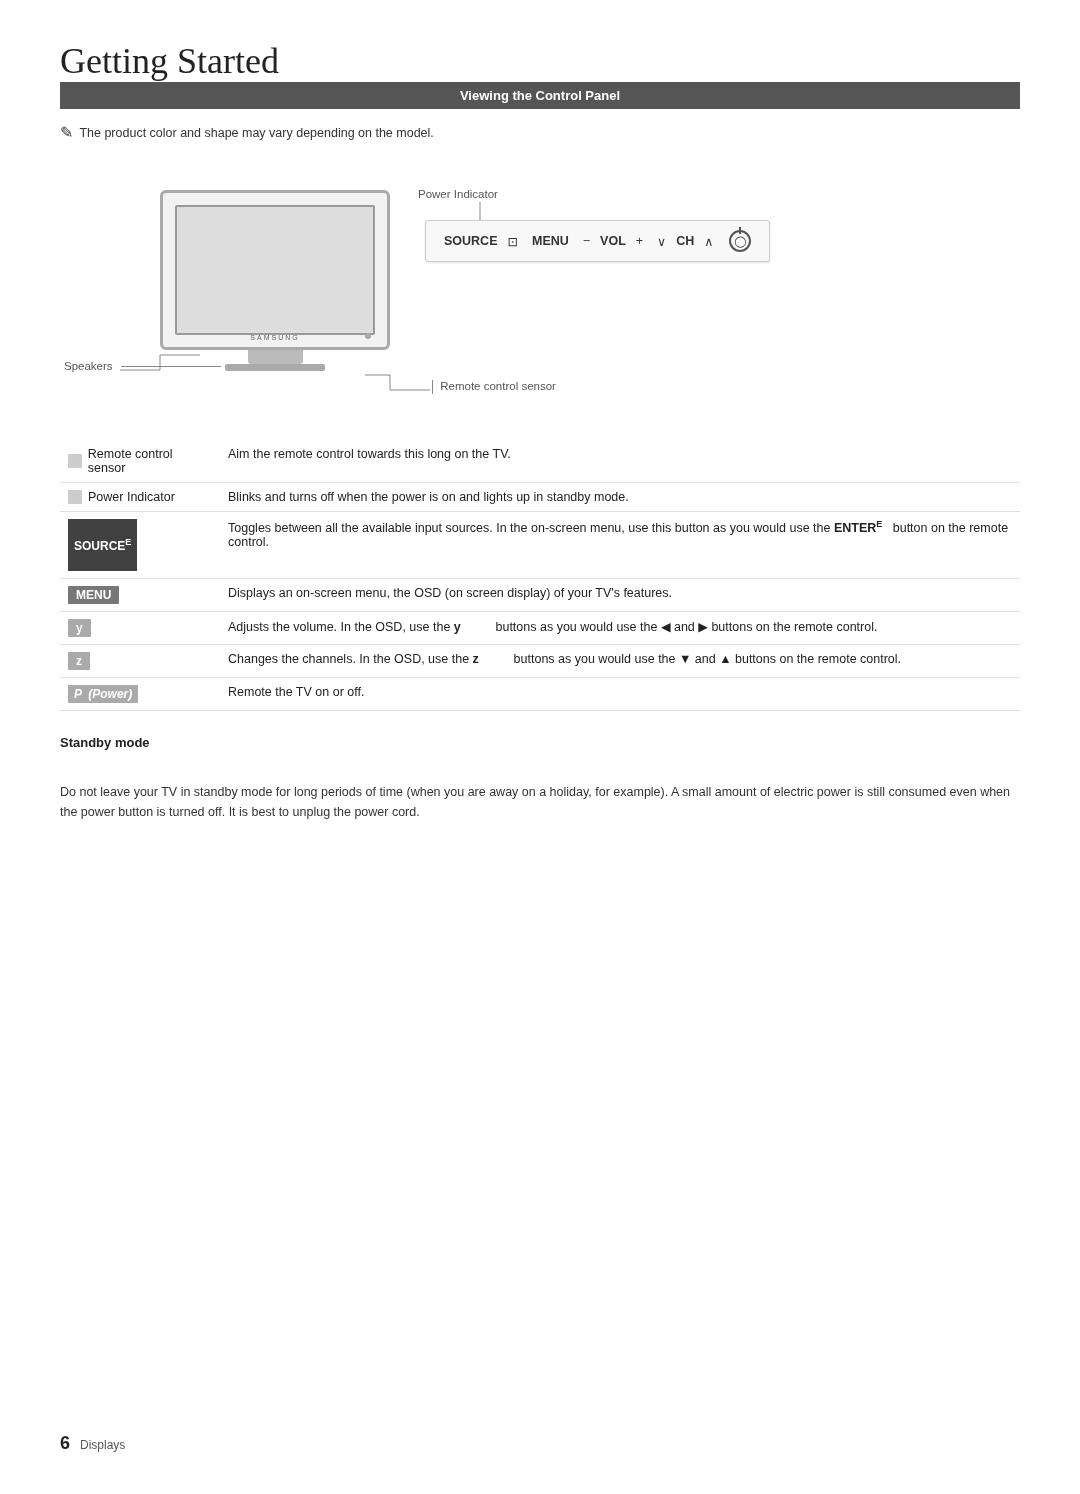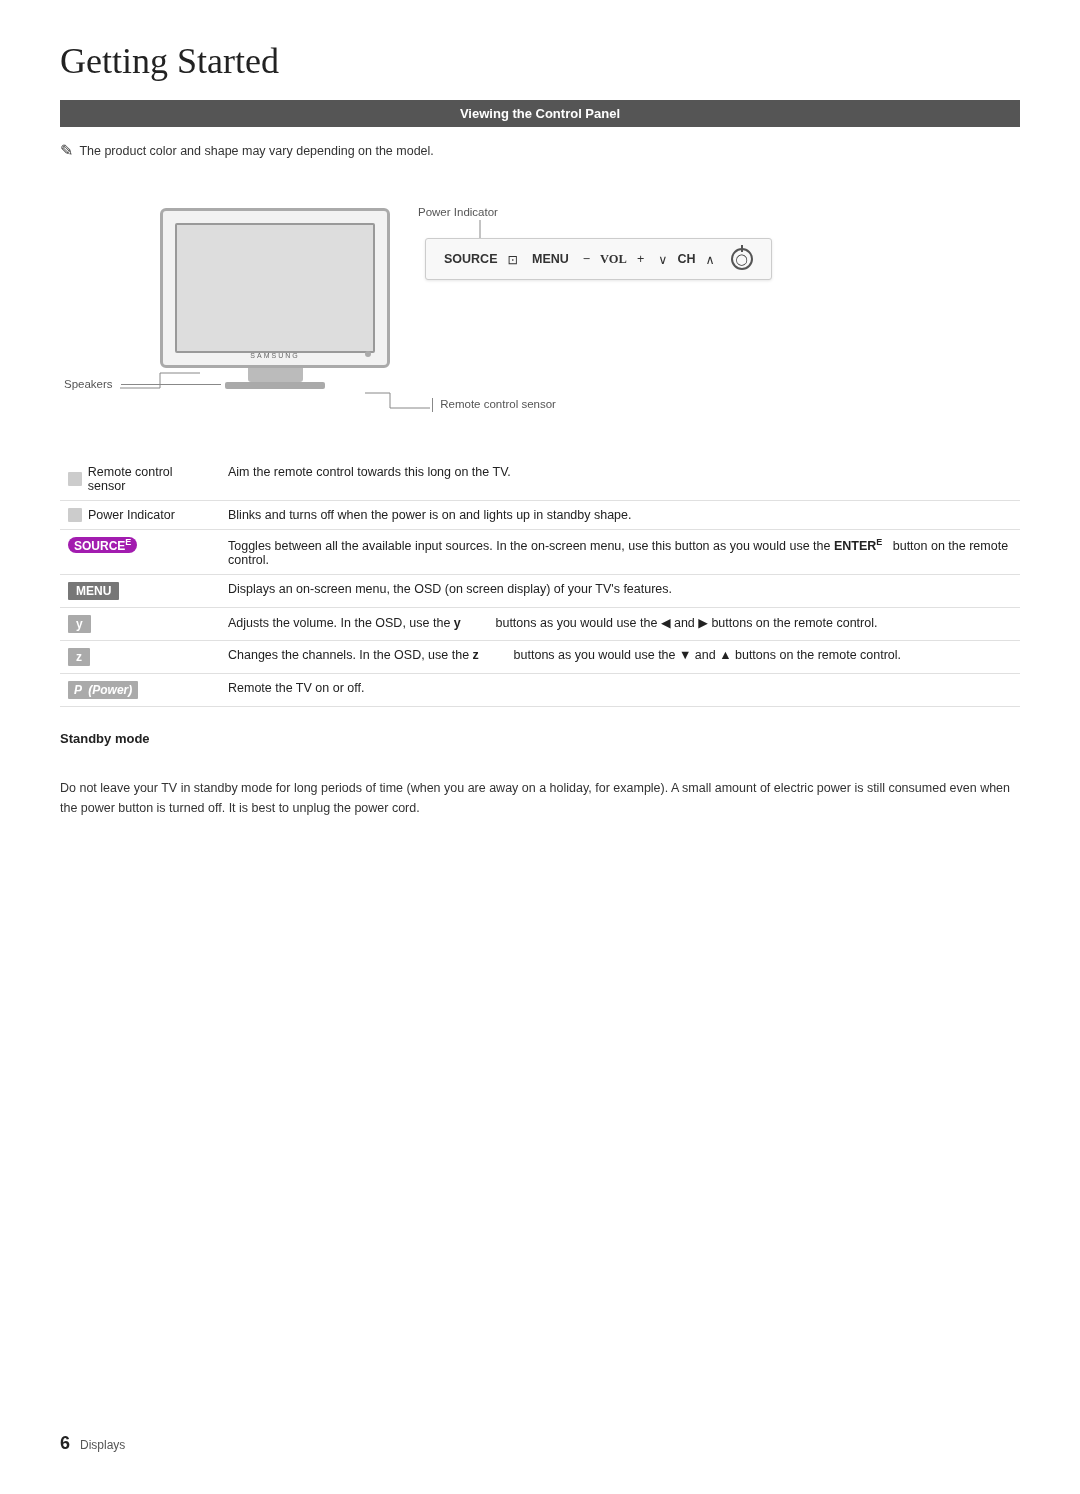--- a/index.html
+++ b/index.html
@@ -12,21 +12,20 @@
       color: #222;
       position: relative;
     }
     .page-container {
       padding: 40px 60px;
     }
     .page-title {
       font-size: 36px;
       font-weight: 300;
       color: #222;
-      margin-bottom: 18px;
       font-family: 'Times New Roman', serif;
     }
     .section-header {
       background: #555;
       color: #fff;
       text-align: center;
       padding: 6px 1px;
       font-size: 13px;
       font-weight: bold;
       margin-bottom: 14px;
@@ -140,21 +139,21 @@
 
       <div style="width:55px; height:14px; background:#bbb; margin:0 auto; border-radius:0 0 3px 3px;"></div>
       <div style="width:100px; height:7px; background:#aaa; margin:0 auto; border-radius:2px;"></div>
     </div>
 
     <div style="position:absolute; left:365px; top:60px; background:#f8f8f8; border:1.5px solid #ccc; border-radius:3px; padding:9px 18px; display:flex; align-items:center; gap:10px; font-size:12.5px; color:#333; white-space:nowrap; box-shadow:0 1px 3px rgba(0,0,0,0.1);">
       <span style="font-weight:bold;">SOURCE</span>
       <span>⊡</span>
       <span style="font-weight:bold; margin-left:4px;">MENU</span>
       <span style="margin-left:4px;">−</span>
-      <span style="font-weight:bold;font-family:Liberation Serif, serif;">VOL</span>
+      <span style="font-weight:bold;">VOL</span>
       <span>+</span>
       <span style="margin-left:4px;">∨</span>
       <span style="font-weight:bold;">CH</span>
       <span>∧</span>
       <span style="margin-left:6px; width:22px; height:22px; border:2px solid #555; border-radius:50%; display:inline-flex; align-items:center; justify-content:center; font-size:11px; position:relative;">
         <span style="position:absolute; top:-5px; width:2px; height:7px; background:#555; display:block;"></span>
         ◯
       </span>
     </div>
 
@@ -199,27 +198,27 @@
         <td>Aim the remote control towards this long on the TV.</td>
       </tr>
 
       <tr>
         <td>
           <div class="label-cell">
             <span style="display:inline-block; width:14px; height:14px; background:#ccc; border-radius:1px;"></span>
             <span>Power Indicator</span>
           </div>
         </td>
-        <td>Blinks and turns off when the power is on and lights up in standby shape.</td>
-      </tr>
-
-      <tr>
-        <td>
-          <div class="label-cell">
-            <span style="display:inline-block; background:#a21caf; color:#fff; padding:0 6px; font-size:12px; font-weight:bold; border-radius:10px;">SOURCE<span style="font-size:9px; vertical-align:super;">E</span></span>
+        <td>Blinks and turns off when the power is on and lights up in standby mode.</td>
+      </tr>
+
+      <tr>
+        <td>
+          <div class="label-cell">
+            <span style="display:inline-block; background:#404040; color:#fff; padding:18px 6px; font-size:12px; font-weight:bold; border-radius:0;">SOURCE<span style="font-size:9px; vertical-align:super;">E</span></span>
           </div>
         </td>
         <td>Toggles between all the available input sources. In the on-screen menu, use this button as you would use the <strong>ENTER<span style="font-size:9px; vertical-align:super;">E</span></strong>&nbsp;&nbsp;&nbsp;button on the remote control.</td>
       </tr>
 
       <tr>
         <td>
           <div class="label-cell">
             <span style="display:inline-block; background:#777; color:#fff; padding:2px 8px; font-size:12px; font-weight:bold; border-radius:1px;">MENU</span>
           </div>

